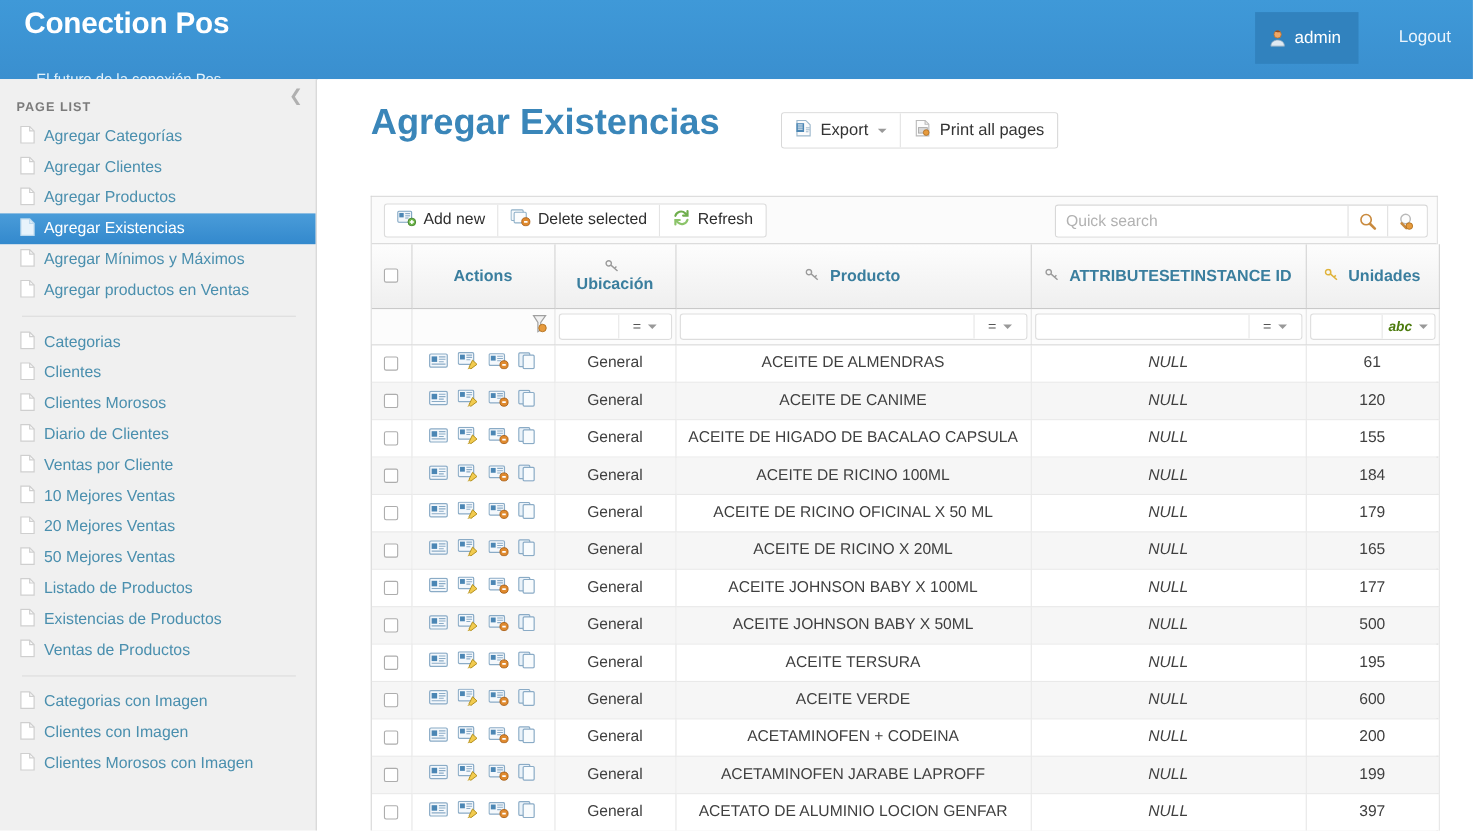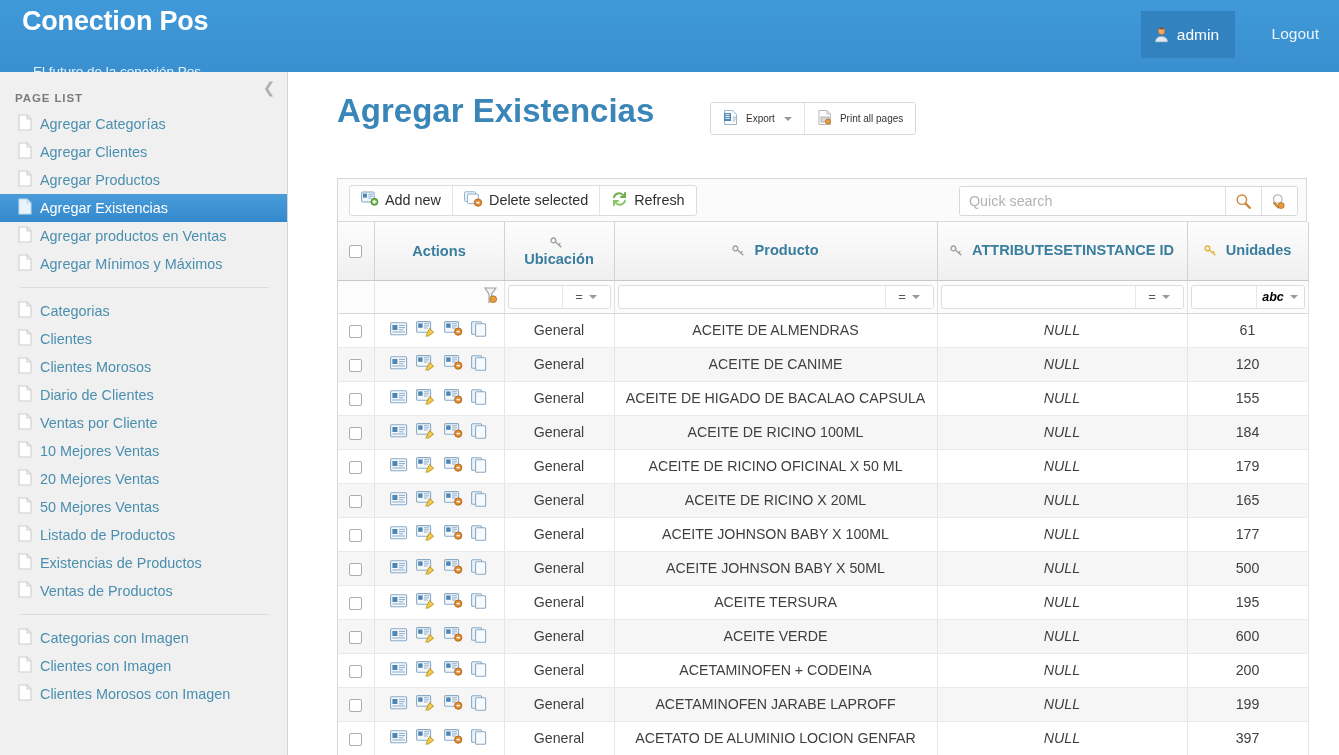--- a/index.html
+++ b/index.html
@@ -88,21 +88,21 @@
     font-size: 33px; font-weight: bold; color: #3a86b9;
   }
   .tool-group {
     position: absolute; left: 421px; top: 30px;
     display: flex; border: 1px solid #d8d8d8; border-radius: 3px;
     background: #ffffff; overflow: hidden;
   }
   .tool-btn {
     display: flex; align-items: center; gap: 6px;
     height: 31px; padding: 0 12px;
-    font-size: 10px; color: #333; cursor: pointer;
+    font-size: 15px; color: #333; cursor: pointer;
     border-right: 1px solid #e2e2e2; background: #fff;
   }
   .tool-btn:last-child { border-right: none; }
   .caret-dn {
     width: 0; height: 0; margin-left: 3px;
     border-left: 4px solid transparent; border-right: 4px solid transparent;
     border-top: 4px solid #999;
   }
 
   
@@ -181,21 +181,21 @@
   .fbox input {
     flex: 1; border: none; outline: none; min-width: 0;
     font-size: 13px; padding: 0 5px; background: transparent;
     font-family: "Liberation Sans", sans-serif;
   }
   .fop {
     width: 48px; border-left: 1px solid #e6e6e6;
     display: flex; align-items: center; justify-content: center; gap: 3px;
     font-size: 13px; color: #555; cursor: pointer; background: #fff;
   }
-  .fop.abc { font-style: italic; font-weight: bold; color:#000000; font-size:12.5px;}
+  .fop.abc { font-style: italic; font-weight: bold; color:#4d7c0f; font-size:12.5px;}
 
   table.grid td.cell {
     border-right: 1px solid #e6e6e6;
     border-bottom: 1px solid #e9e9e9;
     font-size: 14.2px; color: #3f3f3f;
     padding: 8px 6px; text-align: center; height: 34px;
     white-space: nowrap; overflow: hidden;
   }
   tr.row-odd  td.cell { background: #ffffff; }
   tr.row-even td.cell { background: #f6f6f6; }
@@ -257,28 +257,28 @@
   <path d="M1 1h8l4 4v11H1z" fill="#e8f3fb" stroke="#bcd9ee" stroke-width="1.1"></path>
   <path d="M9 1v4h4" fill="none" stroke="#bcd9ee" stroke-width="1.1"></path>
           </svg></span>
         <span>Agregar Existencias</span>
       </div>
       <div class="nav-item">
         <span><svg class="doc-ico" viewBox="0 0 14 17">
   <path d="M1 1h8l4 4v11H1z" fill="#ffffff" stroke="#cfcfcf" stroke-width="1.1"></path>
   <path d="M9 1v4h4" fill="none" stroke="#cfcfcf" stroke-width="1.1"></path>
           </svg></span>
+        <span>Agregar Mínimos y Máximos</span>
+      </div>
+      <div class="nav-item">
+        <span><svg class="doc-ico" viewBox="0 0 14 17">
+  <path d="M1 1h8l4 4v11H1z" fill="#ffffff" stroke="#cfcfcf" stroke-width="1.1"></path>
+  <path d="M9 1v4h4" fill="none" stroke="#cfcfcf" stroke-width="1.1"></path>
+          </svg></span>
         <span>Agregar productos en Ventas</span>
-      </div>
-      <div class="nav-item">
-        <span><svg class="doc-ico" viewBox="0 0 14 17">
-  <path d="M1 1h8l4 4v11H1z" fill="#ffffff" stroke="#cfcfcf" stroke-width="1.1"></path>
-  <path d="M9 1v4h4" fill="none" stroke="#cfcfcf" stroke-width="1.1"></path>
-          </svg></span>
-        <span>Agregar Mínimos y Máximos</span>
       </div>
     </div>
   <div class="nav-sep"></div>
   <div id="nav-g2">
       <div class="nav-item">
         <span><svg class="doc-ico" viewBox="0 0 14 17">
   <path d="M1 1h8l4 4v11H1z" fill="#ffffff" stroke="#cfcfcf" stroke-width="1.1"></path>
   <path d="M9 1v4h4" fill="none" stroke="#cfcfcf" stroke-width="1.1"></path>
           </svg></span>
         <span>Categorias</span>

